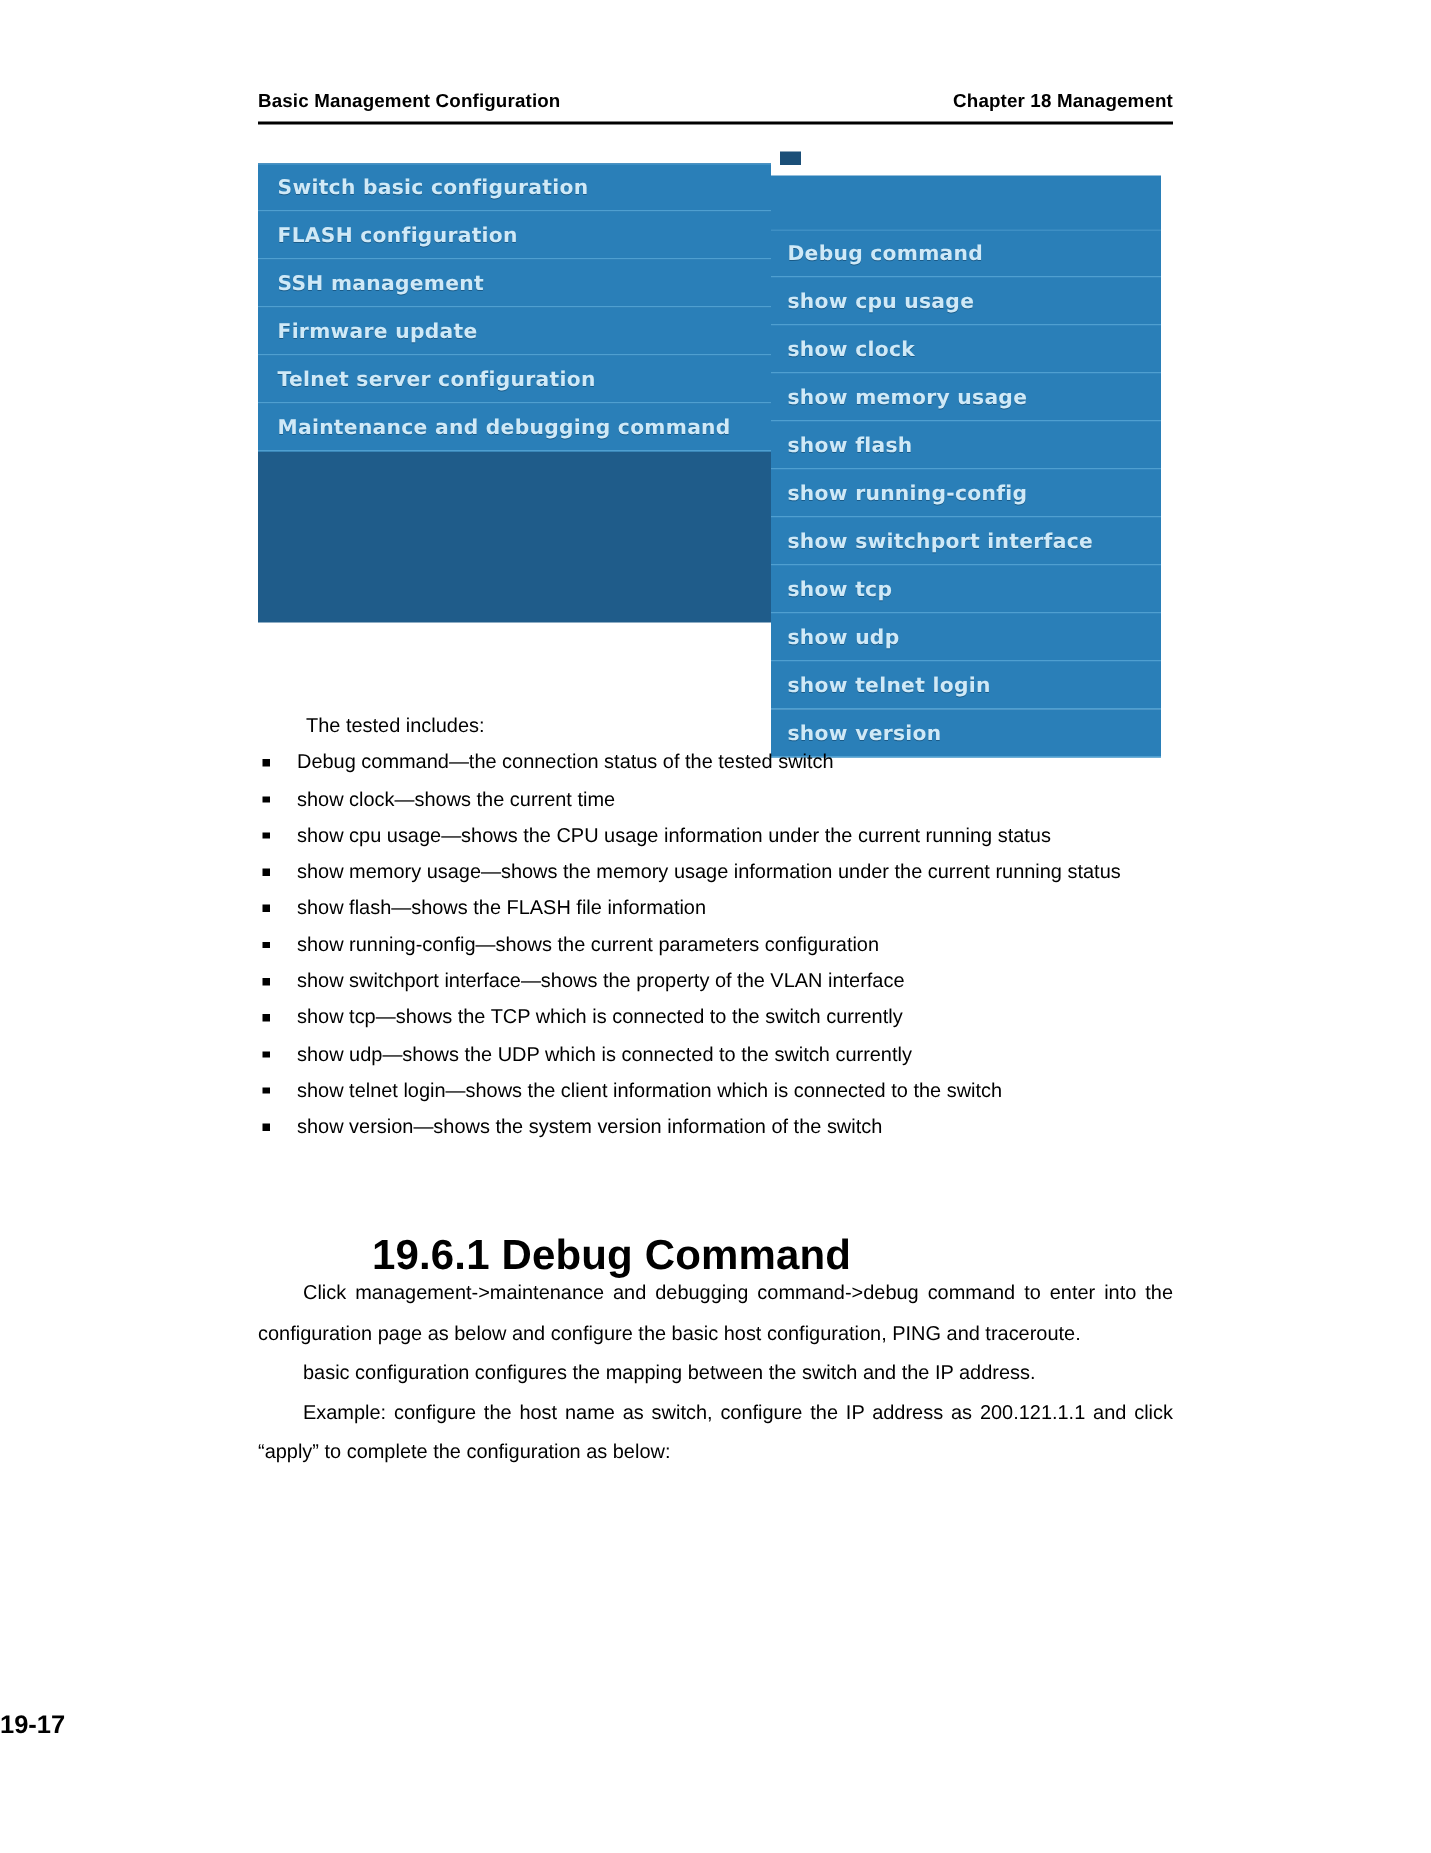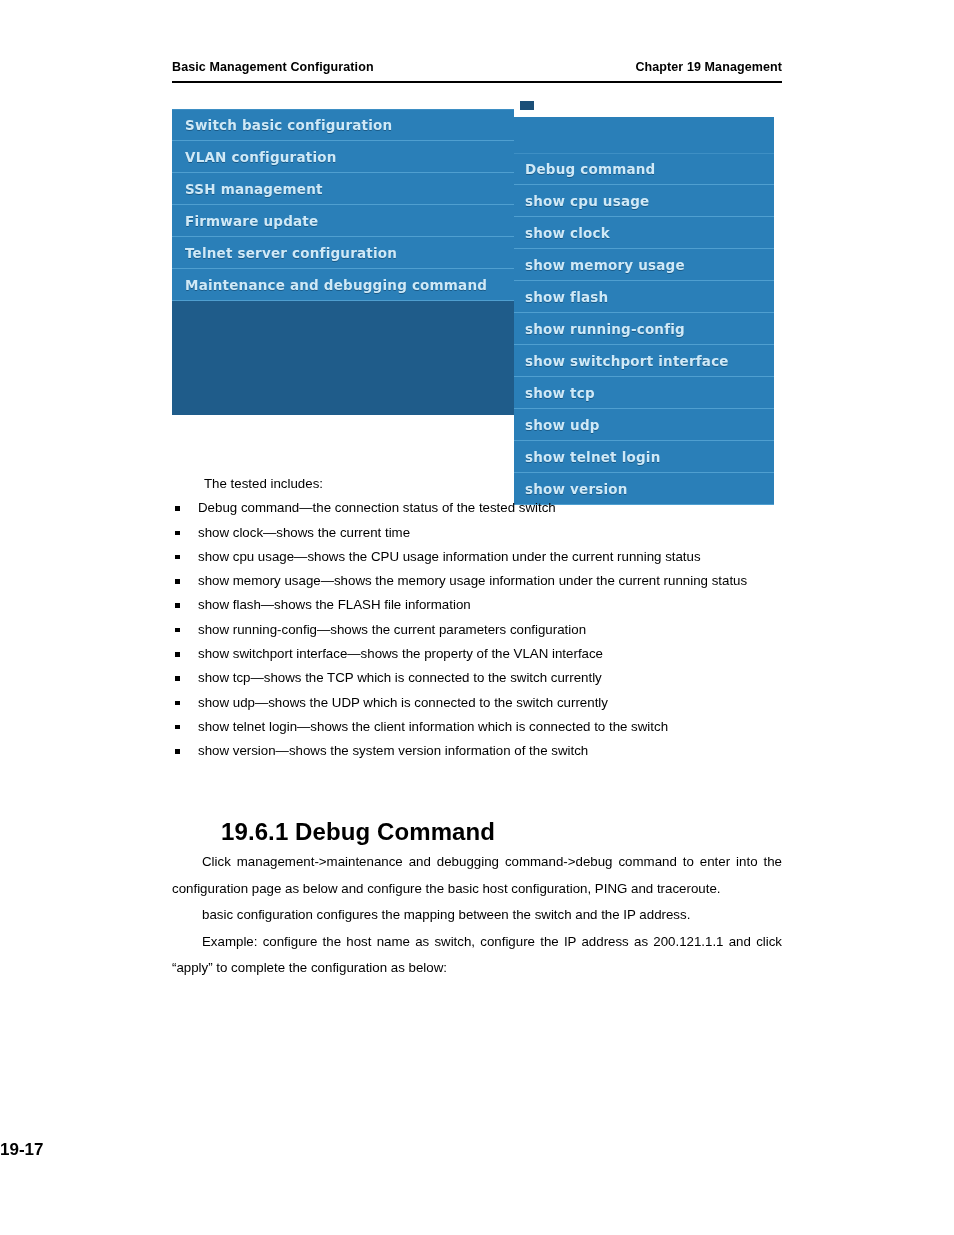--- a/index.html
+++ b/index.html
@@ -152,23 +152,23 @@
     top: 10px;
     width: 4.5px;
     height: 4.5px;
     background: #000000;
   }
   ul.bullets li.nojustify { text-align: left; }
 
   
   .section-heading {
     position: absolute;
-    left: 221px;
+    left: 248px;
     top: 798px;
-    font-size: 24px;
+    font-size: 28px;
     font-weight: bold;
     letter-spacing: 0.1px;
   }
 
   
   .paras {
     position: absolute;
     left: 172px;
     top: 849px;
     width: 610px;
@@ -192,35 +192,35 @@
     font-weight: bold;
   }
 </style>
 </head>
 <body>
 
 <div class="page">
 
   <div class="doc-header">
     <span>Basic Management Configuration</span>
-    <span>Chapter 19 Management</span>
+    <span>Chapter 18 Management</span>
   </div>
   <div class="header-rule"></div>
 
   <div class="figure">
 
     <div class="notch"></div>
 
     <div class="left-panel">
       <div class="rows">
           <div class="menu-row first">
             <span class="label">Switch basic configuration</span>
           </div>
           <div class="menu-row">
-            <span class="label">VLAN configuration</span>
+            <span class="label">FLASH configuration</span>
           </div>
           <div class="menu-row">
             <span class="label">SSH management</span>
           </div>
           <div class="menu-row">
             <span class="label">Firmware update</span>
           </div>
           <div class="menu-row">
             <span class="label">Telnet server configuration</span>
           </div>

